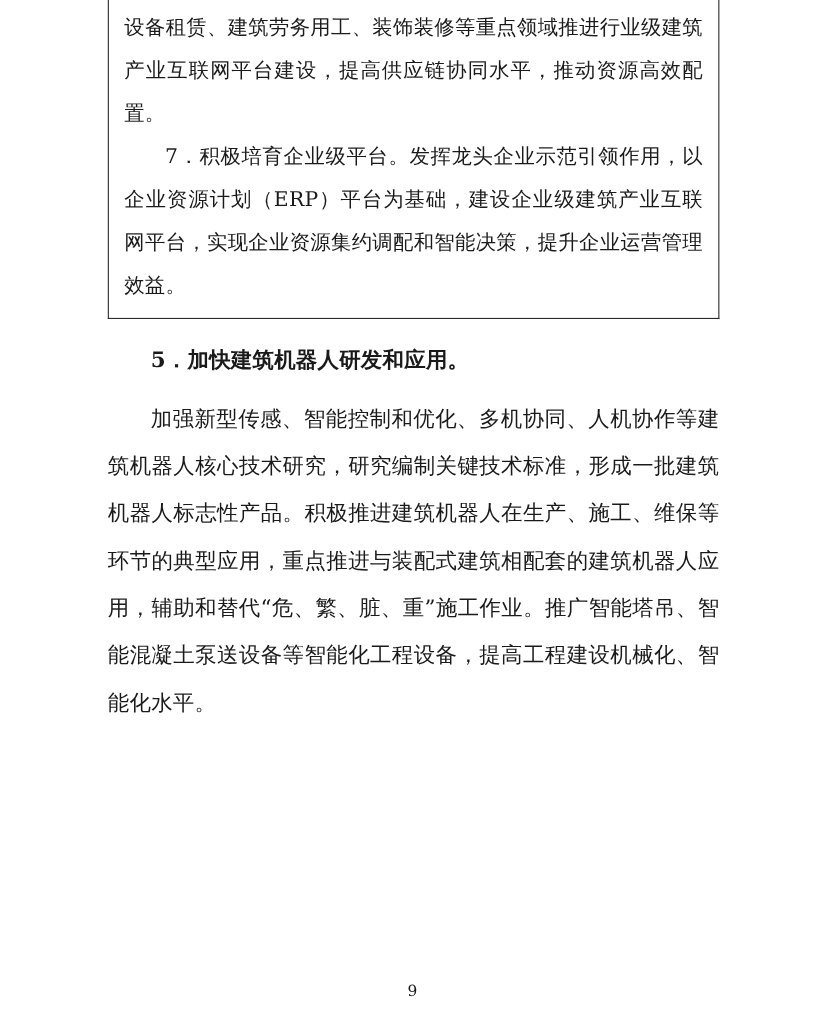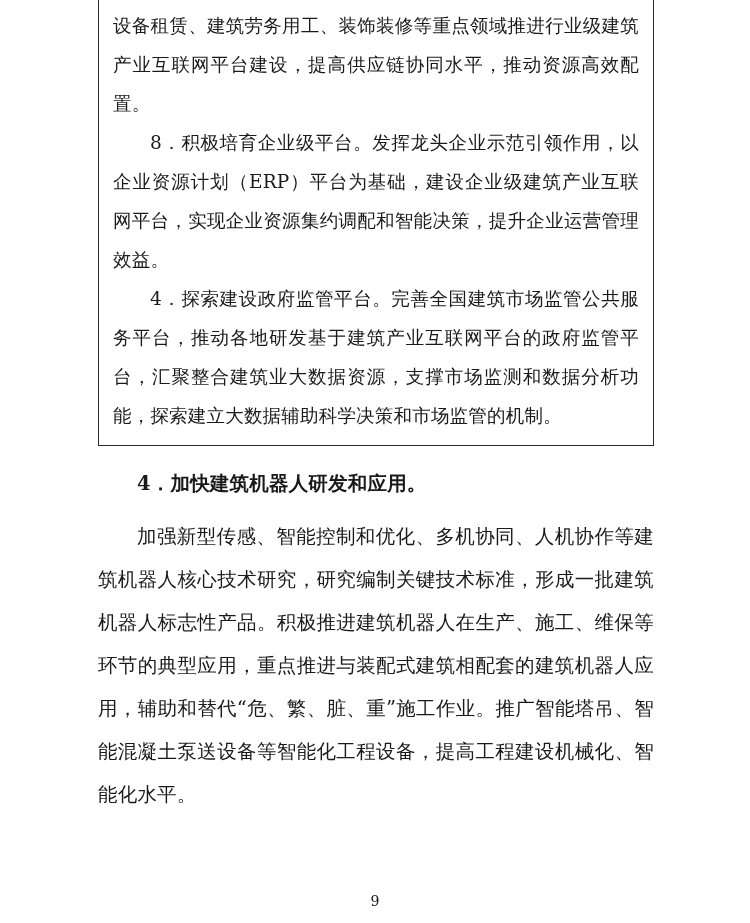--- a/index.html
+++ b/index.html
@@ -73,28 +73,27 @@
   }
 </style>
 </head>
 <body>
 
 <div class="page">
   <div class="content">
 
     <div class="box top-open">
       <p class="para-cont">设备租赁、建筑劳务用工、装饰装修等重点领域推进行业级建筑产业互联网平台建设，提高供应链协同水平，推动资源高效配置。</p>
-      <p class="indent">8．积极培育企业级平台。发挥龙头企业示范引领作用，以企业资源计划（ERP）平台为基础，建设企业级建筑产业互联网平台，实现企业资源集约调配和智能决策，提升企业运营管理效益。</p>
-      <p class="indent">4．探索建设政府监管平台。完善全国建筑市场监管公共服务平台，推动各地研发基于建筑产业互联网平台的政府监管平台，汇聚整合建筑业大数据资源，支撑市场监测和数据分析功能，探索建立大数据辅助科学决策和市场监管的机制。</p>
+      <p class="indent">7．积极培育企业级平台。发挥龙头企业示范引领作用，以企业资源计划（ERP）平台为基础，建设企业级建筑产业互联网平台，实现企业资源集约调配和智能决策，提升企业运营管理效益。</p>
     </div>
 
     <div class="gap-md"></div>
 
     <div class="body-text">
-      <p class="section-head">4．加快建筑机器人研发和应用。</p>
+      <p class="section-head">5．加快建筑机器人研发和应用。</p>
       <div class="gap-sm"></div>
       <p class="indent">加强新型传感、智能控制和优化、多机协同、人机协作等建筑机器人核心技术研究，研究编制关键技术标准，形成一批建筑机器人标志性产品。积极推进建筑机器人在生产、施工、维保等环节的典型应用，重点推进与装配式建筑相配套的建筑机器人应用，辅助和替代“危、繁、脏、重”施工作业。推广智能塔吊、智能混凝土泵送设备等智能化工程设备，提高工程建设机械化、智能化水平。</p>
     </div>
 
   </div>
 
   <div class="page-number">9</div>
 </div>
 
 </body></html>

